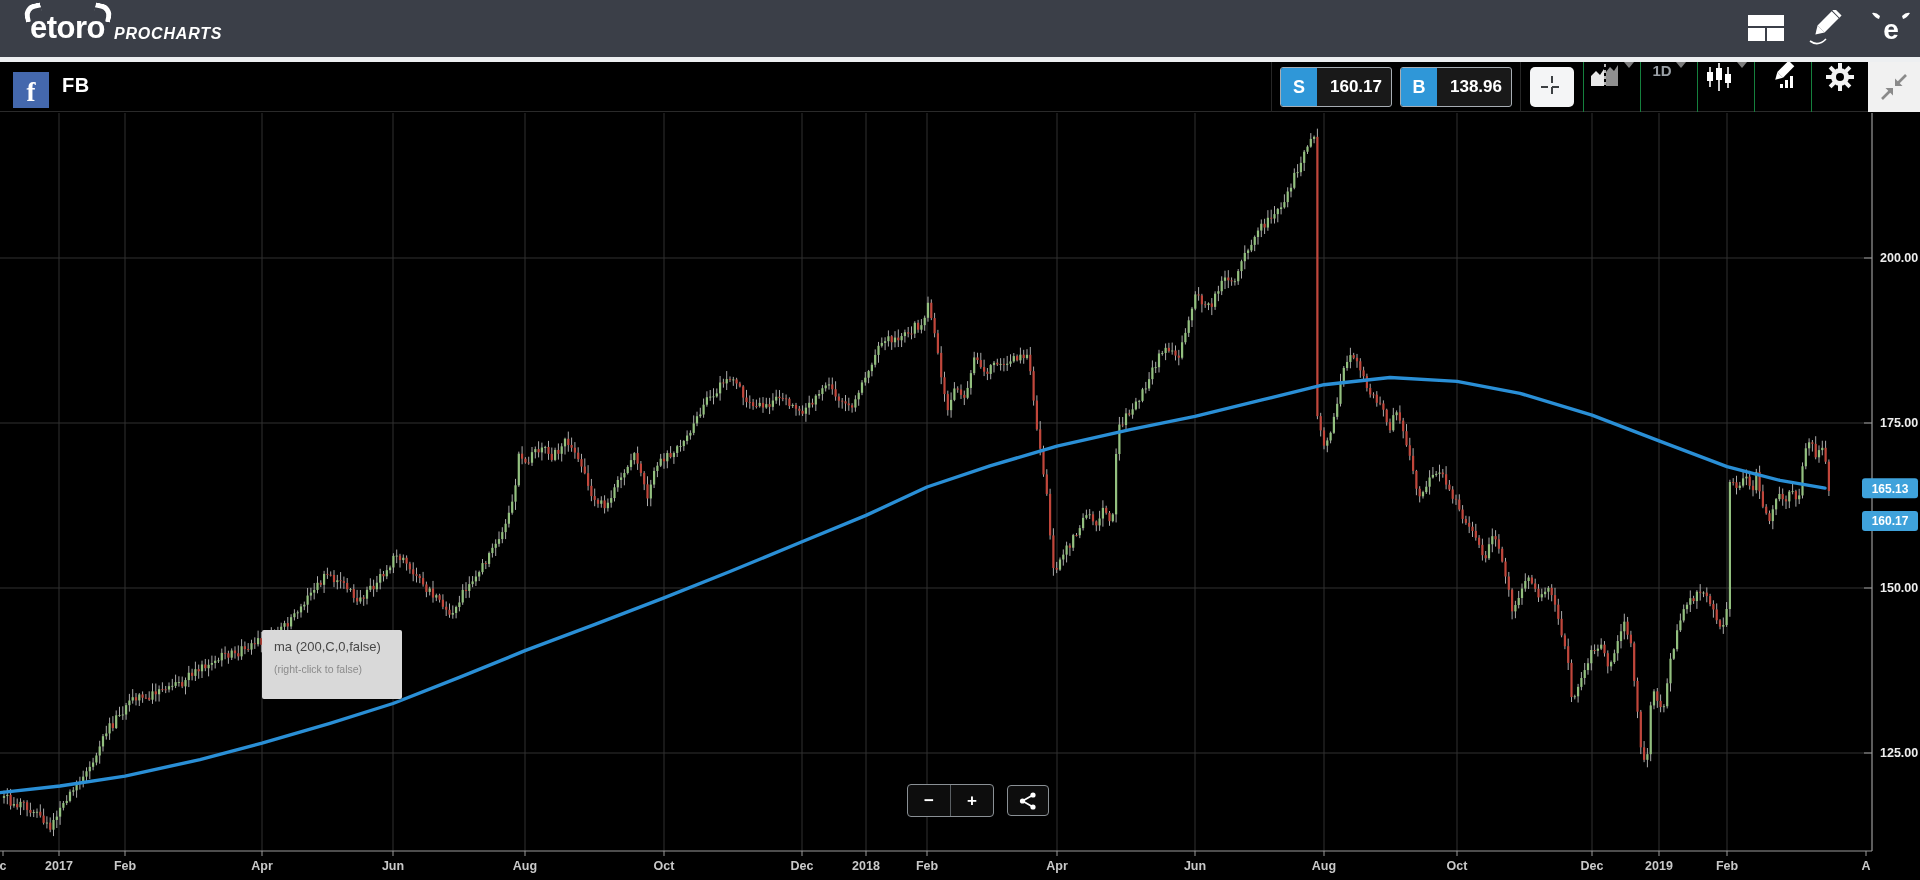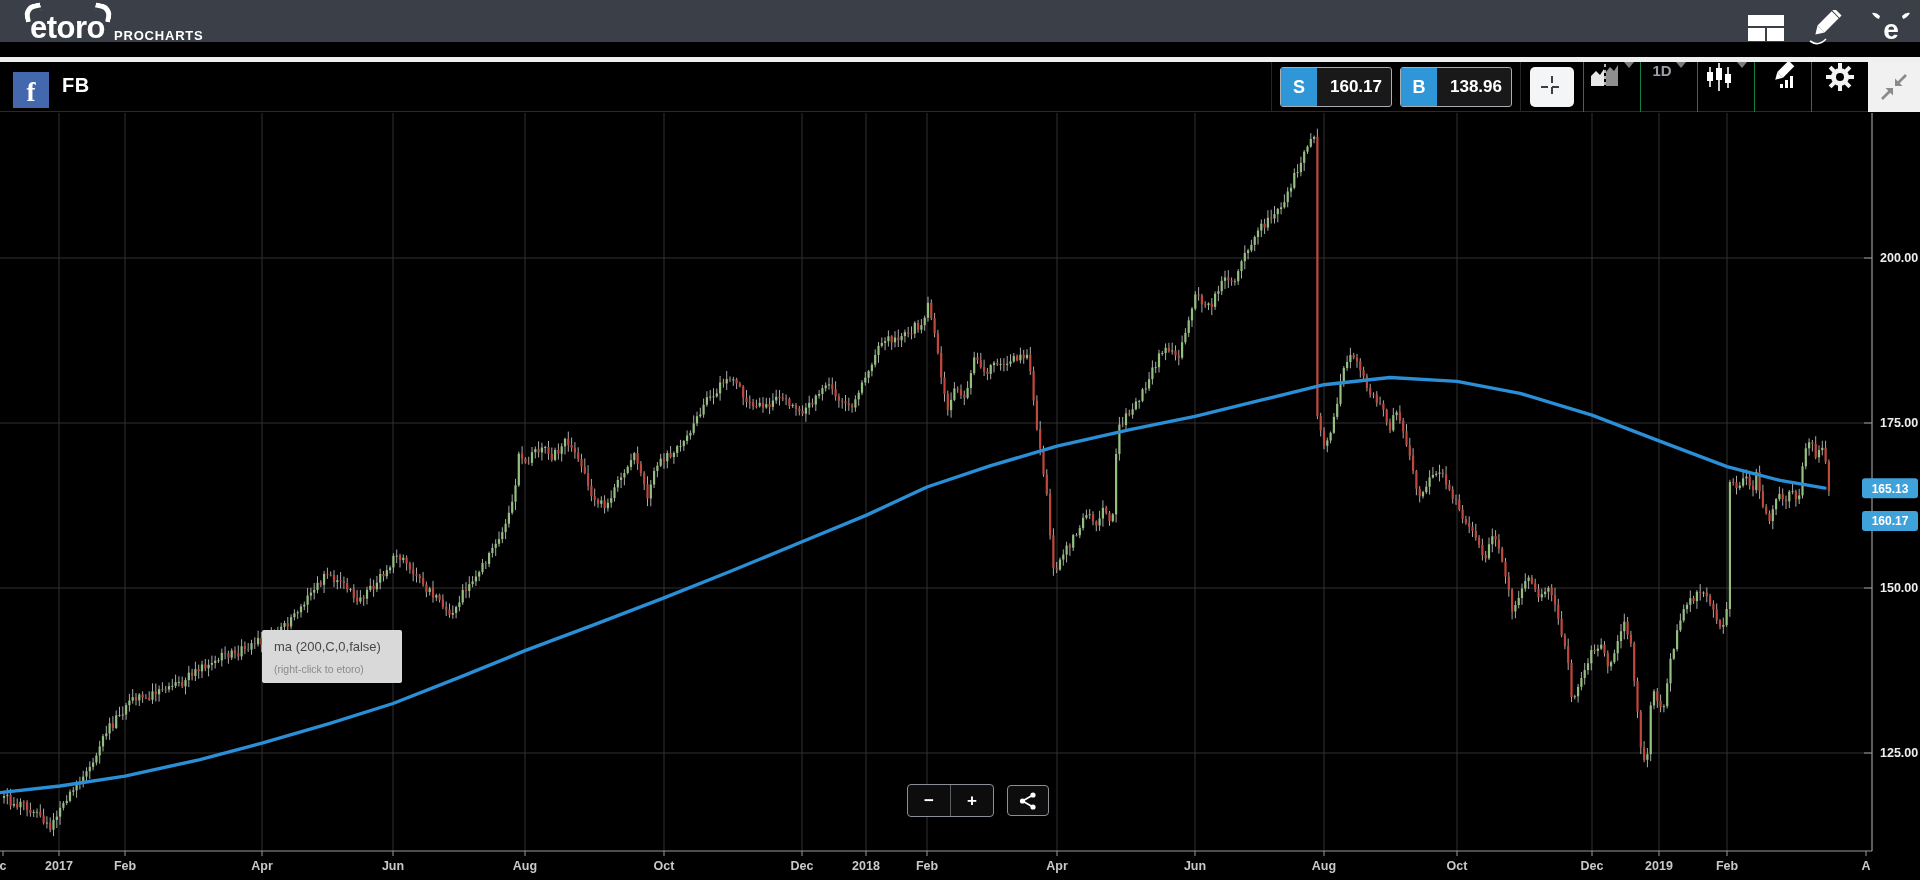--- a/index.html
+++ b/index.html
@@ -1,24 +1,24 @@
 <!DOCTYPE html>
 <html><head>
 <meta charset="utf-8">
 <style>
   html,body{margin:0;padding:0;background:#000;width:1920px;height:880px;overflow:hidden;
     font-family:"Liberation Sans",sans-serif;-webkit-font-smoothing:antialiased;position:relative;}
   
-  .topbar{position:absolute;left:0;top:0;width:1920px;height:42px;background:#3b3f48;}
+  .topbar{position:absolute;left:0;top:0;width:1920px;height:61px;background:#3b3f48;}
   .logo-wrap{position:absolute;left:30px;top:11px;display:flex;align-items:flex-end;}
   .logo-word{position:relative;color:#fff;font-size:31px;font-weight:800;letter-spacing:-.5px;line-height:34px;}
   .horn{position:absolute;width:13px;height:12px;border-top:5px solid #fff;}
   .horn.l{left:-6px;top:-7px;border-left:5px solid #fff;border-top-left-radius:12px;transform:rotate(-12deg);}
   .horn.r{right:-7px;top:-7px;border-right:5px solid #fff;border-top-right-radius:12px;transform:rotate(12deg);}
-  .logo-sub{color:#fff;font-size:13px;font-weight:700;letter-spacing:.8px;margin-left:9px;margin-bottom:2px;}
+  .logo-sub{color:#fff;font-size:16px;font-weight:700;letter-spacing:.8px;margin-left:9px;margin-bottom:2px;font-style:italic;}
   .search{position:absolute;left:830px;top:12px;width:262px;height:33px;background:#fff;border-radius:7px;
     display:flex;align-items:center;padding:0 10px 0 14px;box-sizing:border-box;}
   .search input{flex:1;border:none;outline:none;font-size:15px;color:#444;background:transparent;
     font-family:"Liberation Sans",sans-serif;}
   .search input::placeholder{color:#8d95a0;}
   .tb-ic{position:absolute;top:12px;width:46px;height:32px;display:flex;align-items:center;justify-content:center;cursor:pointer;}
   
   .grid-ic{width:36px;height:26px;display:grid;grid-template-rows:11px 13px;grid-template-columns:1fr 1fr;gap:2px;}
   .grid-ic i{background:#fff;display:block;}
   .grid-ic i.top{grid-column:1/3;}
@@ -39,21 +39,21 @@
   .cross-btn{align-self:center;width:44px;height:40px;background:#f4f5f6;border-radius:5px;margin:0 9px;
     display:flex;align-items:center;justify-content:center;cursor:pointer;}
   .tool{width:56px;display:flex;justify-content:center;cursor:pointer;gap:4px;border-left:1px solid #15803d;}
   .tool .chev{width:0;height:0;border-left:5px solid transparent;border-right:5px solid transparent;border-top:6px solid #7d7d7d;}
   .tf{color:#9aa0a6;font-size:15px;font-weight:700;}
   .expand-btn{width:52px;background:#f1f1f1;display:flex;align-items:center;justify-content:center;cursor:pointer;}
   
   #chart-wrap{position:absolute;left:0;top:113px;width:1920px;height:767px;}
   
   .ma-tip{position:absolute;left:262px;top:630px;width:116px;background:#d9d9d9;border-radius:2px;
-    padding:9px 12px 8px 12px;box-shadow:0 1px 2px rgba(0,0,0,.4);}
+    padding:9px 12px 24px 12px;box-shadow:0 1px 2px rgba(0,0,0,.4);}
   .ma-tip .l1{color:#474747;font-size:13px;}
   .ma-tip .l2{color:#8b8b8b;font-size:10.5px;margin-top:9px;}
   
   .zoomctl{position:absolute;left:907px;top:784px;display:flex;align-items:center;}
   .zgroup{display:flex;border:1px solid #8a9095;border-radius:4px;overflow:hidden;background:#0d0d0d;}
   .zbtn{width:42px;height:31px;color:#fff;font-size:17px;font-weight:700;display:flex;align-items:center;justify-content:center;cursor:pointer;}
   .zbtn+.zbtn{border-left:1px solid #5a5f63;}
   .sharebtn{width:42px;height:31px;border:1px solid #8a9095;border-radius:4px;margin-left:13px;background:#0d0d0d;
     display:flex;align-items:center;justify-content:center;cursor:pointer;box-sizing:border-box;}
 </style>
@@ -1368,21 +1368,21 @@
         <rect x="1862" y="478.14200000000005" width="56" height="20" rx="3" fill="#3fa2db"></rect>
         <text x="1890" y="492.64200000000005" text-anchor="middle" fill="#fff" font-family="Liberation Sans,sans-serif" font-size="12" font-weight="bold">165.13</text>
         <rect x="1862" y="510.87800000000004" width="56" height="20" rx="3" fill="#3fa2db"></rect>
         <text x="1890" y="525.378" text-anchor="middle" fill="#fff" font-family="Liberation Sans,sans-serif" font-size="12" font-weight="bold">160.17</text>
       </g>
     </svg>
 </div>
 
 <div class="ma-tip">
   <div class="l1">ma (200,C,0,false)</div>
-  <div class="l2">(right-click to etoro)</div>
+  <div class="l2">(right-click to false)</div>
 </div>
 
 <div class="zoomctl">
   <div class="zgroup">
     <div class="zbtn">−</div>
     <div class="zbtn">+</div>
   </div>
   <div class="sharebtn">
     <svg width="20" height="20" viewBox="0 0 20 20">
       <circle cx="15" cy="4" r="2.6" fill="#fff"></circle>

